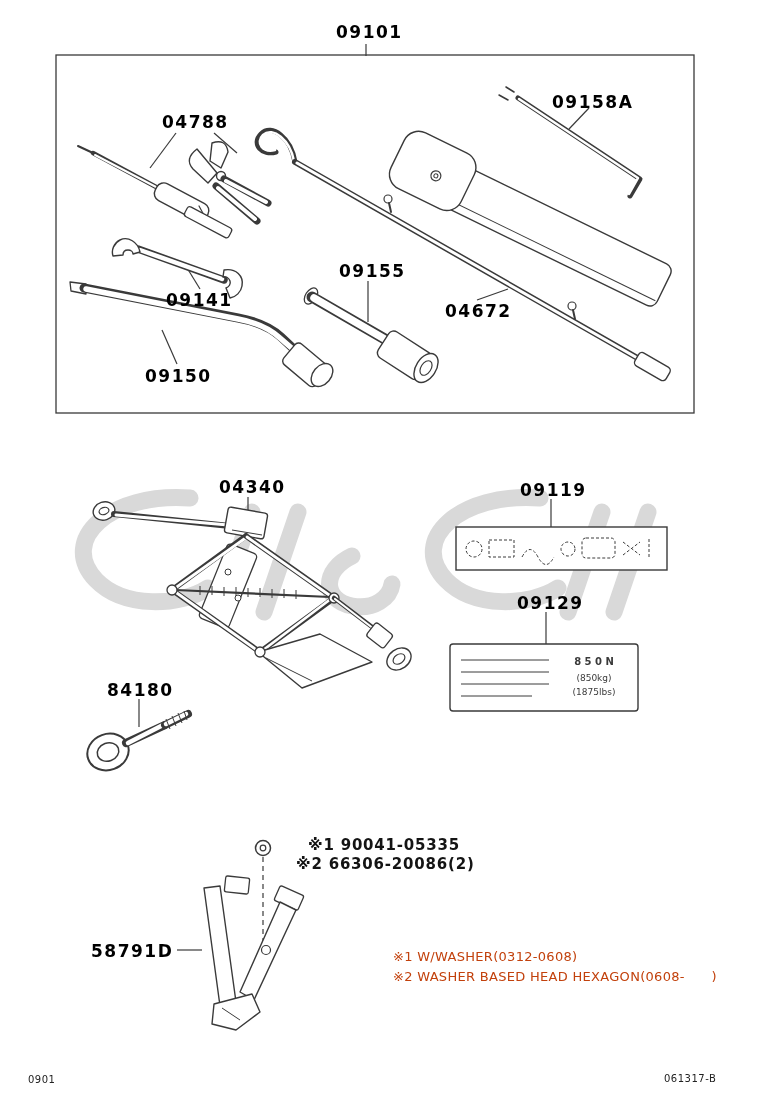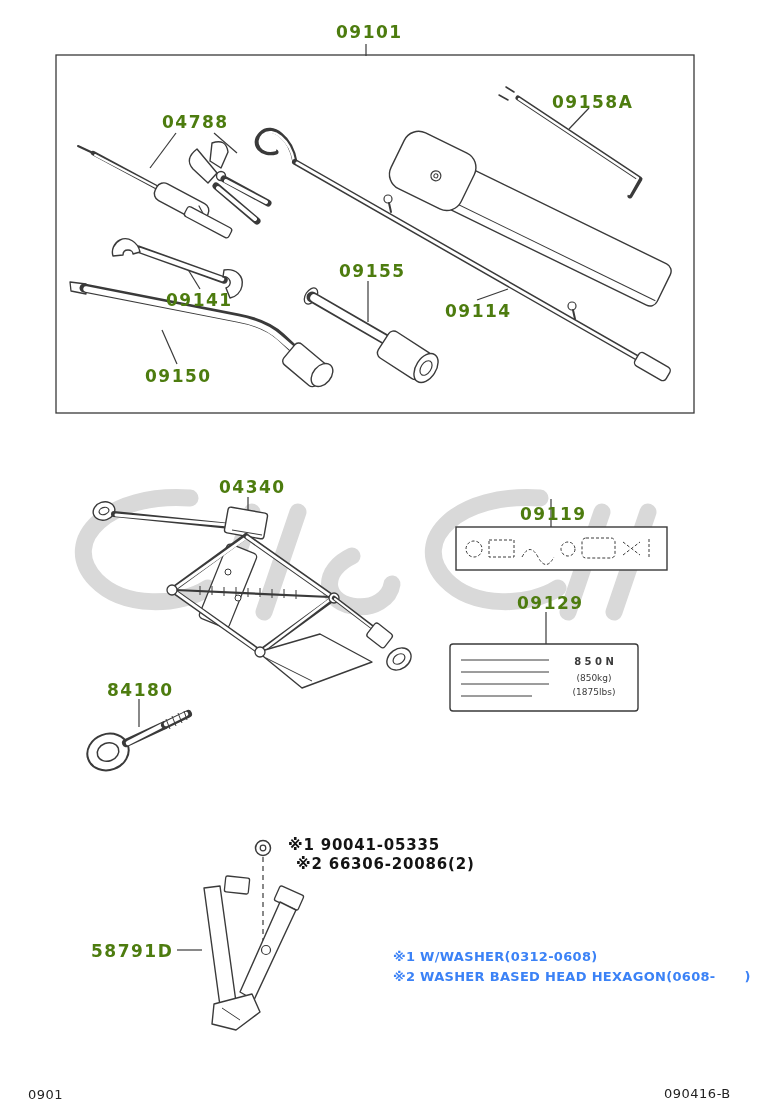--- a/index.html
+++ b/index.html
@@ -3,26 +3,26 @@
 <meta charset="utf-8">
 <style>
   * { margin:0; padding:0; box-sizing:border-box; }
   html,body { width:760px; height:1112px; background:#ffffff; position:relative;
               font-family:"DejaVu Sans", sans-serif; overflow:hidden; }
   .canvas { position:absolute; left:0; top:0; }
   .d { stroke:#3a3a3a; fill:none; stroke-linecap:round; stroke-linejoin:round; }
   .w { stroke:#ffffff; fill:none; stroke-linecap:round; stroke-linejoin:round; }
   .f { fill:#ffffff; stroke:#3a3a3a; stroke-linejoin:round; }
   .part-label { position:absolute; font-weight:bold; font-size:17px; letter-spacing:1.5px;
-                color:#4d7c0f; white-space:pre; }
+                color:#000000; white-space:pre; }
   .callout { position:absolute; font-weight:bold; font-size:15px; letter-spacing:0.8px;
              color:#141414; white-space:pre; }
-  .footnote { position:absolute; font-size:13px; letter-spacing:0.3px; color:#3b82f6;
-              white-space:pre; font-weight:700; }
-  .footer-text { position:absolute; font-size:13px; color:#222222; letter-spacing:0.5px;margin-top:13px; }
+  .footnote { position:absolute; font-size:13px; letter-spacing:0.3px; color:#c2410c;
+              white-space:pre; font-weight:400; }
+  .footer-text { position:absolute; font-size:10px; color:#222222; letter-spacing:0.5px; }
 </style>
 </head>
 <body>
 
 <svg class="canvas" width="760" height="1112" viewBox="0 0 760 1112">
 
   <g stroke="#d9d9d9" stroke-width="17" fill="none" stroke-linecap="round">
     <path d="M 190,498 C 110,492 58,540 96,580 C 124,609 180,606 208,588"></path>
     <path d="M 252,512 L 218,612"></path>
     <path d="M 298,512 L 264,612"></path>
@@ -207,28 +207,28 @@
     <path class="f" stroke-width="1.4" d="M 214,1004 L 252,994 L 260,1012 L 236,1030 L 212,1024 Z"></path>
     <line x1="222" y1="1008" x2="240" y2="1020" stroke="#3a3a3a" stroke-width="1"></line>
   </g>
 </svg>
 
 <div class="part-label" style="left:336px;top:22px">09101</div>
 <div class="part-label" style="left:162px;top:112px">04788</div>
 <div class="part-label" style="left:552px;top:92px">09158A</div>
 <div class="part-label" style="left:166px;top:290px">09141</div>
 <div class="part-label" style="left:339px;top:261px">09155</div>
-<div class="part-label" style="left:445px;top:301px">09114</div>
+<div class="part-label" style="left:445px;top:301px">04672</div>
 <div class="part-label" style="left:145px;top:366px">09150</div>
 <div class="part-label" style="left:219px;top:477px">04340</div>
-<div class="part-label" style="left:520px;top:504px">09119</div>
+<div class="part-label" style="left:520px;top:480px">09119</div>
 <div class="part-label" style="left:517px;top:593px">09129</div>
 <div class="part-label" style="left:107px;top:680px">84180</div>
 <div class="part-label" style="left:91px;top:941px">58791D</div>
 
-<div class="callout" style="left:288px;top:836px">※1 90041-05335</div>
+<div class="callout" style="left:308px;top:836px">※1 90041-05335</div>
 <div class="callout" style="left:296px;top:855px">※2 66306-20086(2)</div>
 
 <div class="footnote" style="left:393px;top:949px">※1 W/WASHER(0312-0608)</div>
 <div class="footnote" style="left:393px;top:969px">※2 WASHER BASED HEAD HEXAGON(0608-      )</div>
 
 <div class="footer-text" style="left:28px;top:1074px">0901</div>
-<div class="footer-text" style="left:664px;top:1073px">090416-B</div>
+<div class="footer-text" style="left:664px;top:1073px">061317-B</div>
 
 </body></html>

